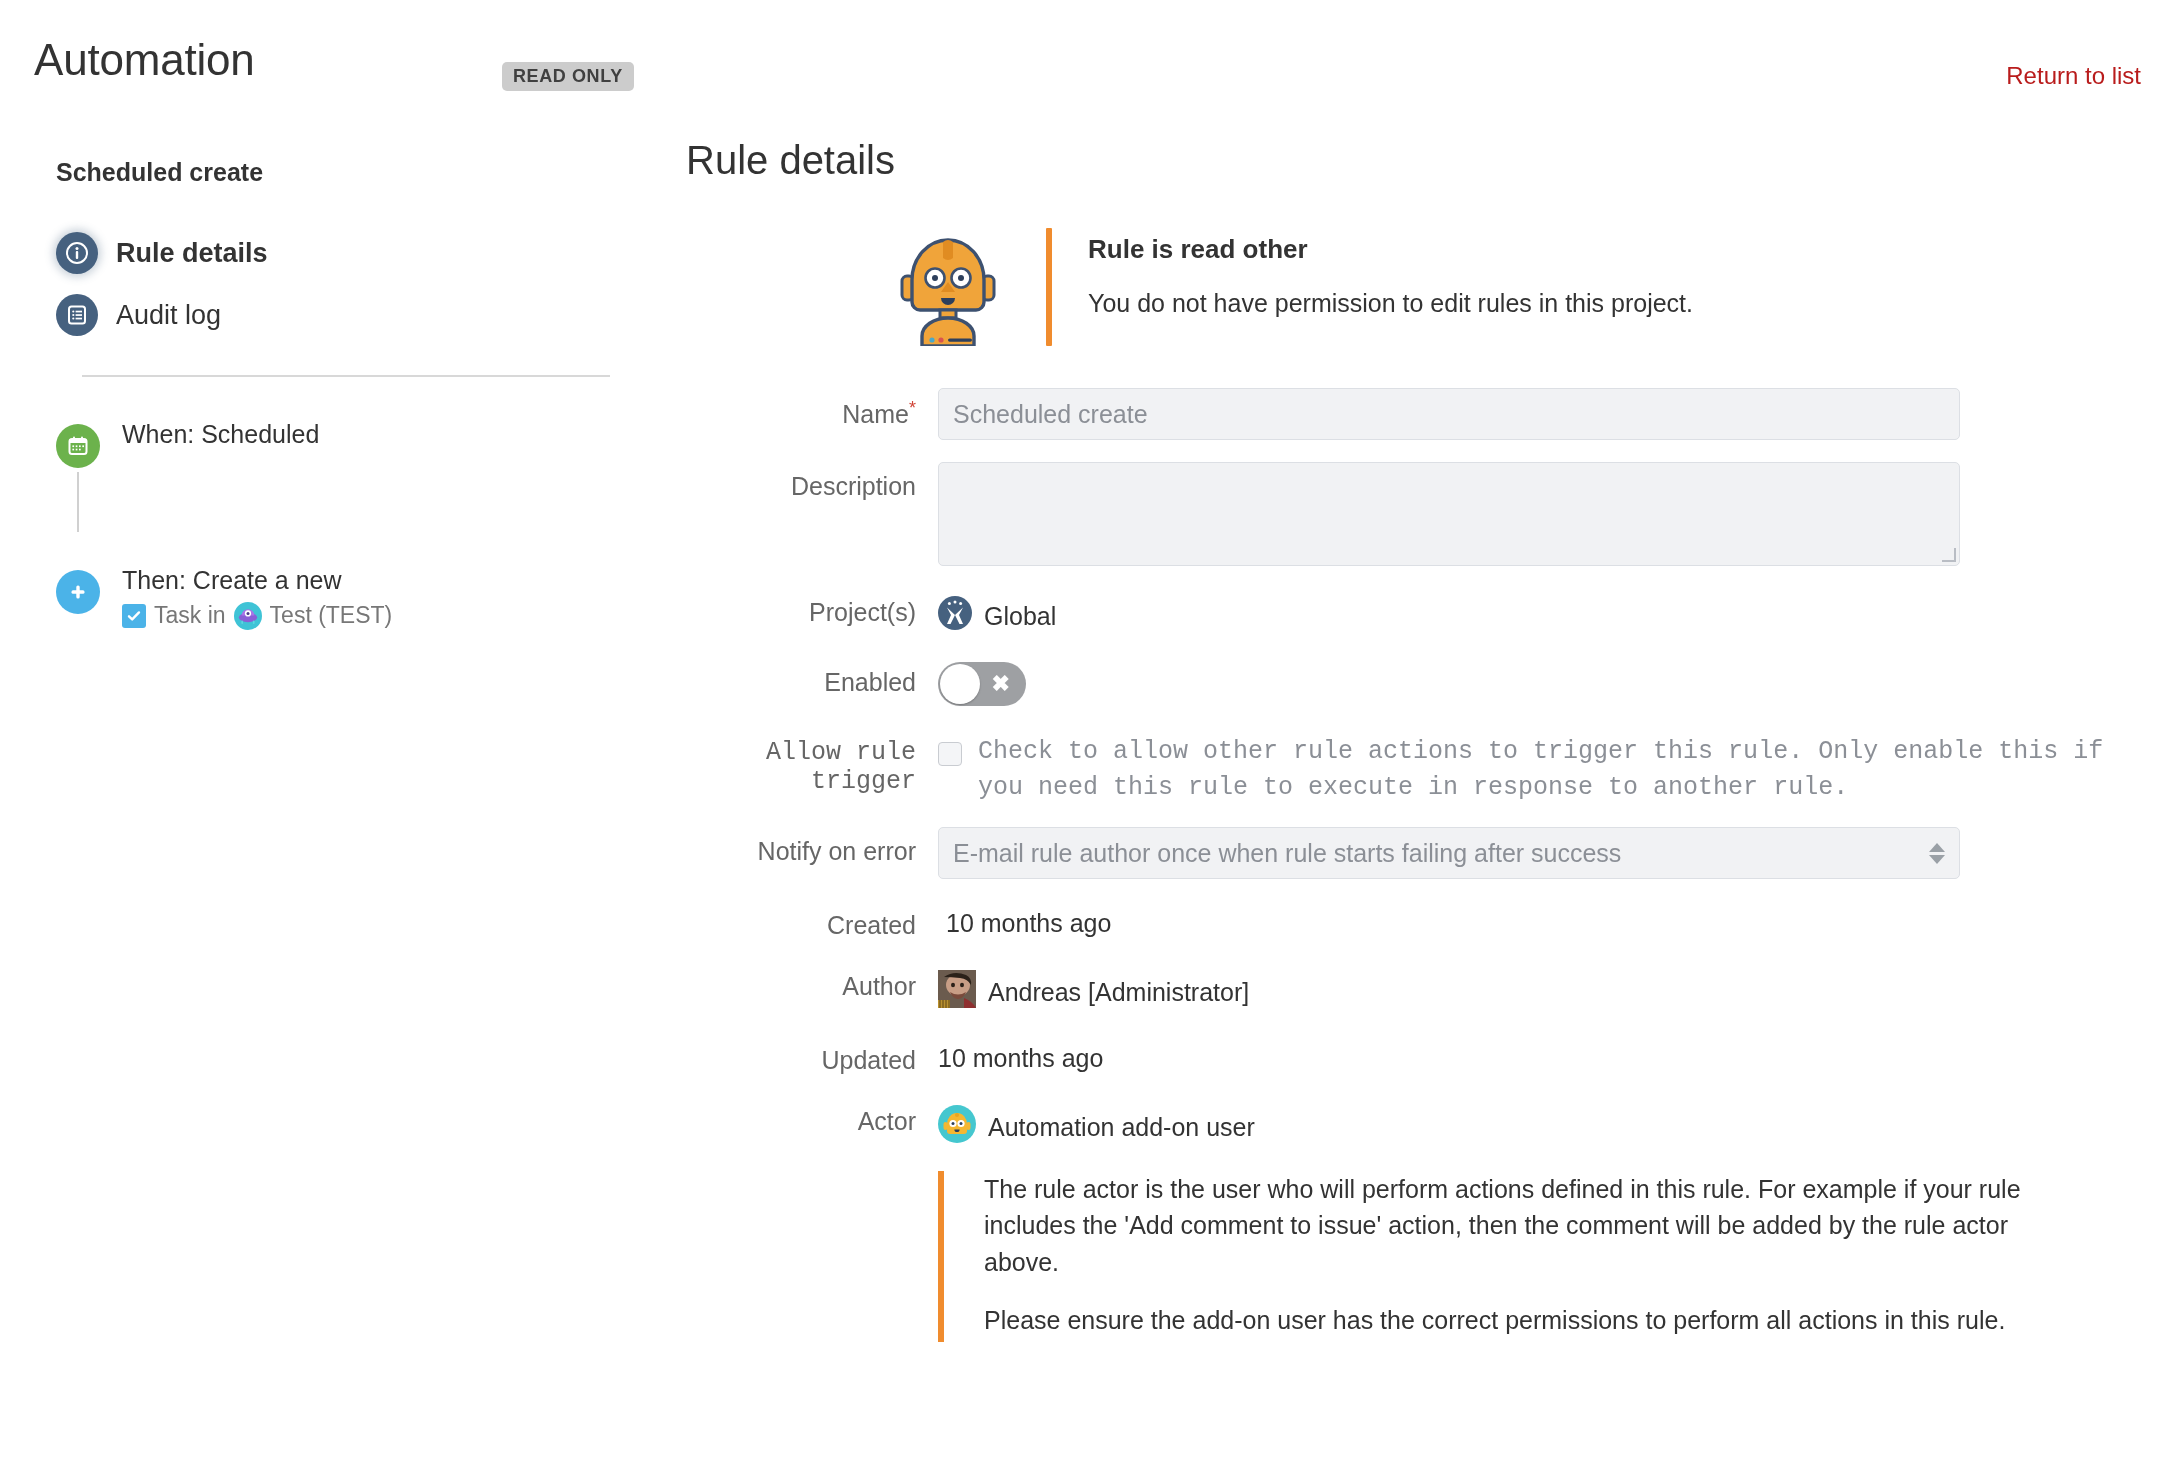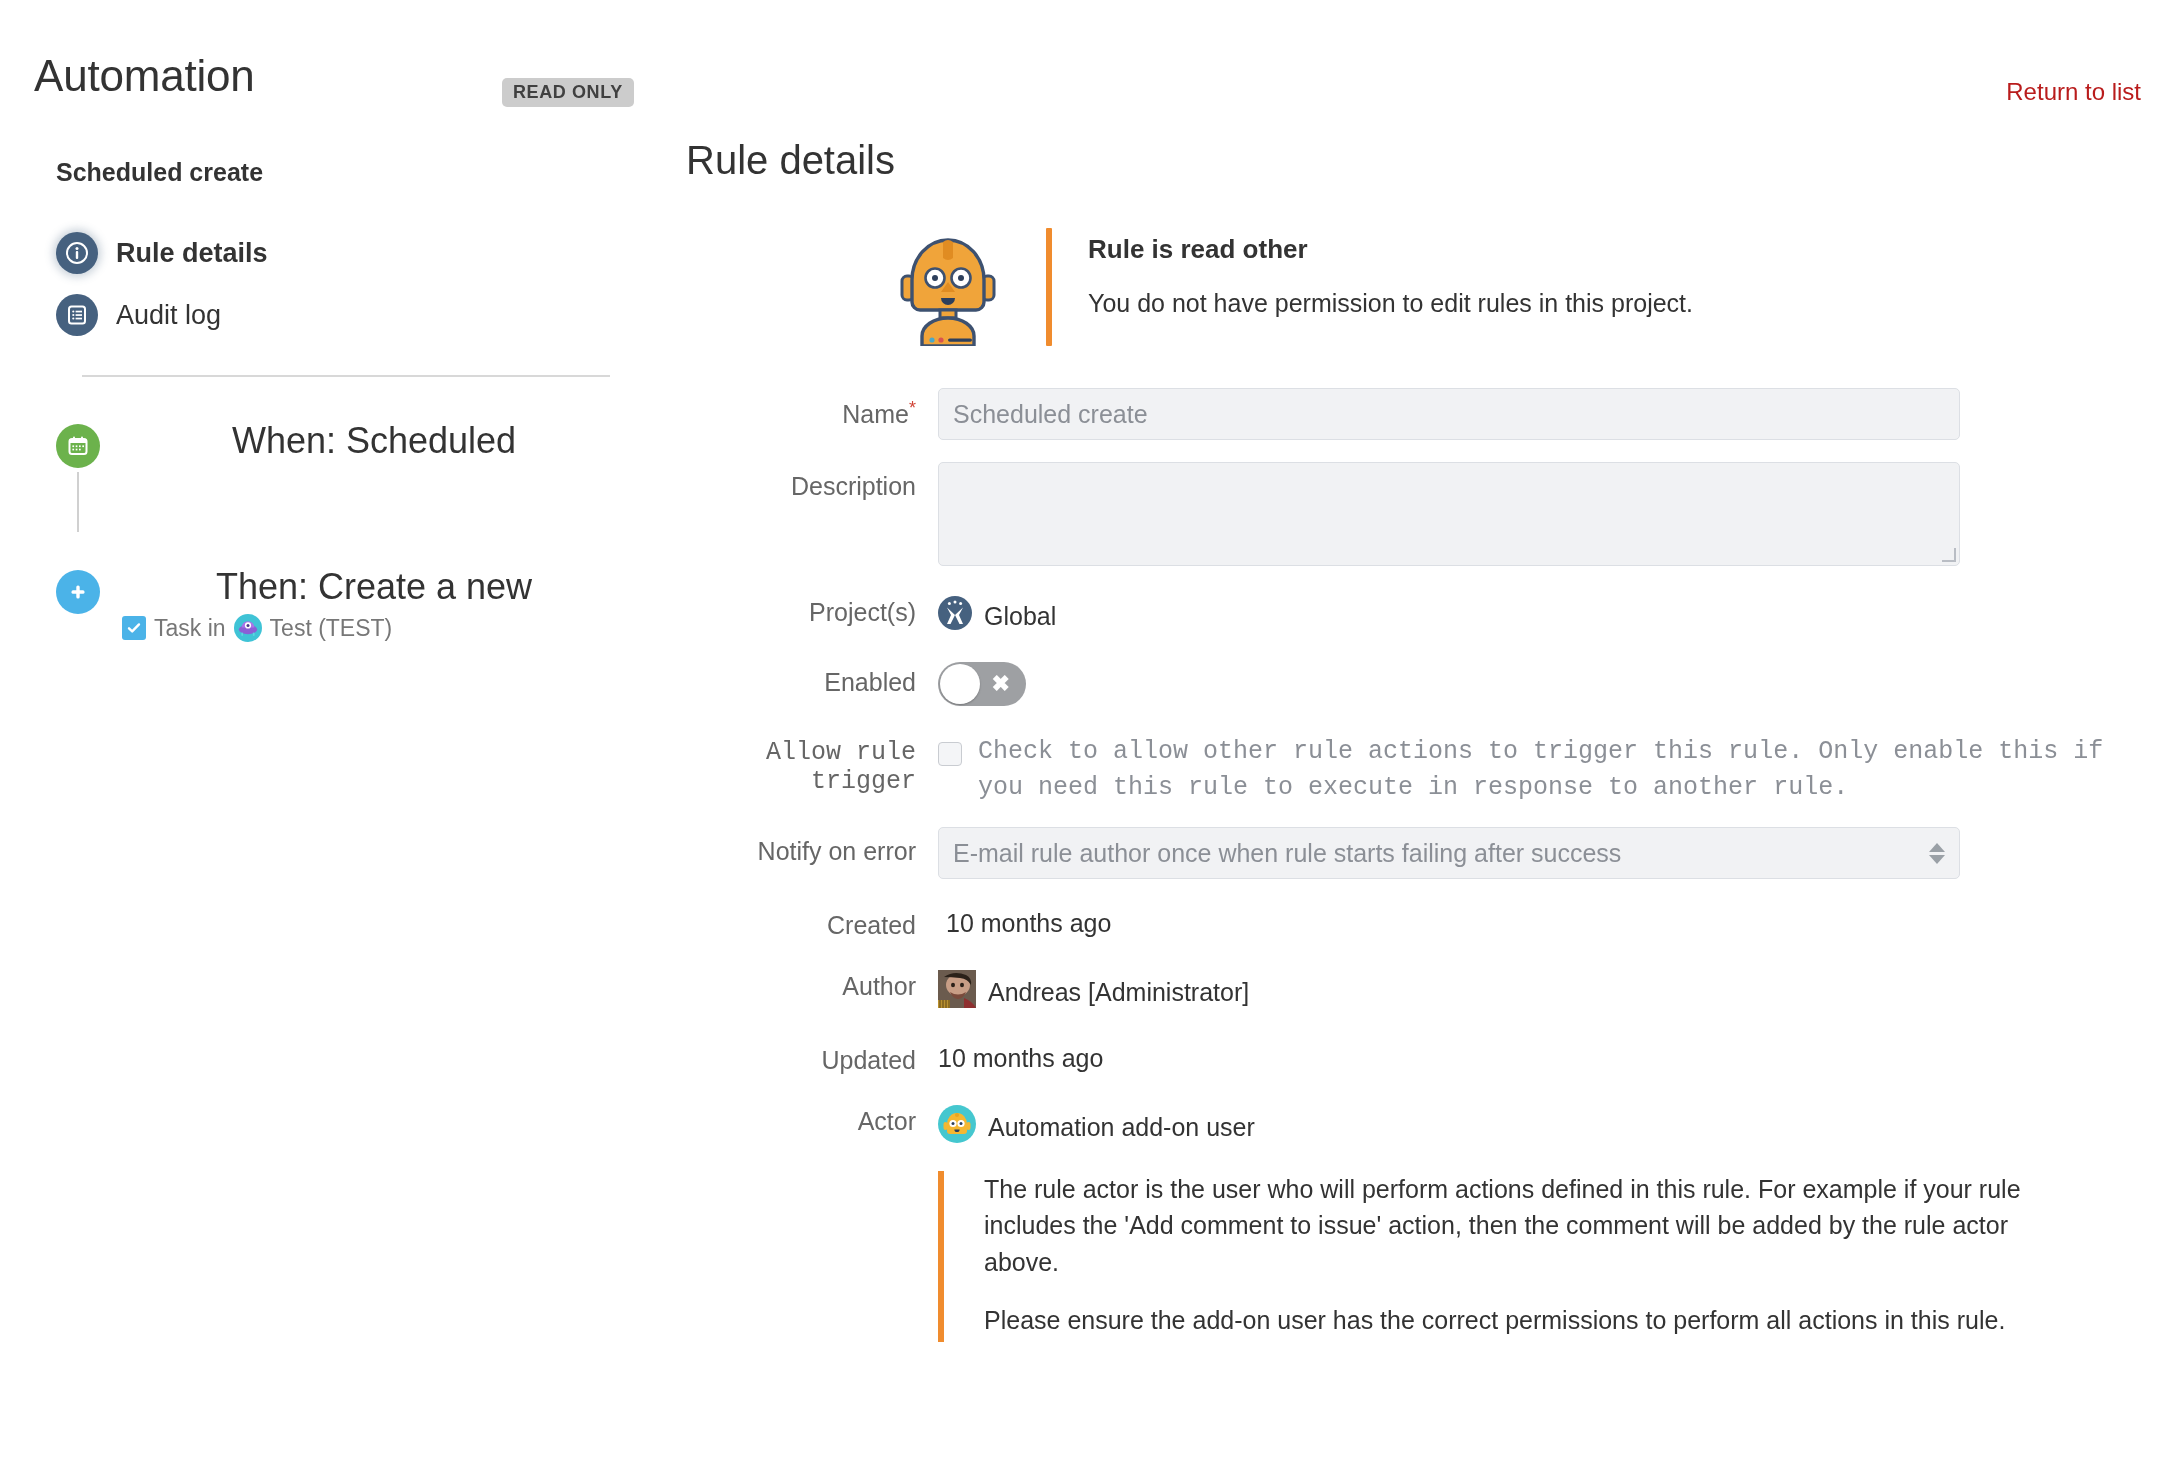--- a/index.html
+++ b/index.html
@@ -7,21 +7,21 @@
     margin: 0; padding: 0;
     width: 2176px; height: 1460px;
     background: #ffffff;
     font-family: "Liberation Sans", sans-serif;
     color: #333333;
     overflow: hidden;
   }
   .page { position: relative; width: 2176px; height: 1460px; }
 
   
-  .topbar { position: absolute; left: 0; top: 16px; width: 2176px; height: 120px; }
+  .topbar { position: absolute; left: 0; top: 0; width: 2176px; height: 120px; }
   .app-title {
     position: absolute; left: 34px; top: 38px;
     font-size: 44px; font-weight: 400; color: #333333;
     letter-spacing: -0.2px; line-height: 1;
   }
   .readonly-badge {
     position: absolute; left: 502px; top: 62px;
     background: #cccccc; color: #404040;
     font-size: 18px; font-weight: bold; letter-spacing: 0.6px;
     padding: 5px 11px 6px 11px; border-radius: 5px;
@@ -65,21 +65,21 @@
     position: absolute; left: 0; top: 4px;
     width: 44px; height: 44px; border-radius: 50%;
     display: flex; align-items: center; justify-content: center;
   }
   .comp-bullet.green { background: #6cb24c; }
   .comp-bullet.blue  { background: #4bb3e8; }
   .comp-line {
     position: absolute; left: 21px; top: 52px; bottom: -12px;
     width: 2px; background: #d0d0d0;
   }
-  .comp-title { font-size: 36px; color: #333333; line-height: 1.18; text-align: center; }
+  .comp-title { font-size: 25px; color: #333333; line-height: 1.18; }
   .comp-sub {
     font-size: 23px; color: #777777; margin-top: 6px;
     display: flex; align-items: center; gap: 8px; flex-wrap: wrap;
   }
   .comp-sub b { color: #666666; }
   .mini-check {
     width: 24px; height: 24px; background: #4bb3e8; border-radius: 3px;
     display: inline-flex; align-items: center; justify-content: center;
     flex: 0 0 24px;
   }

